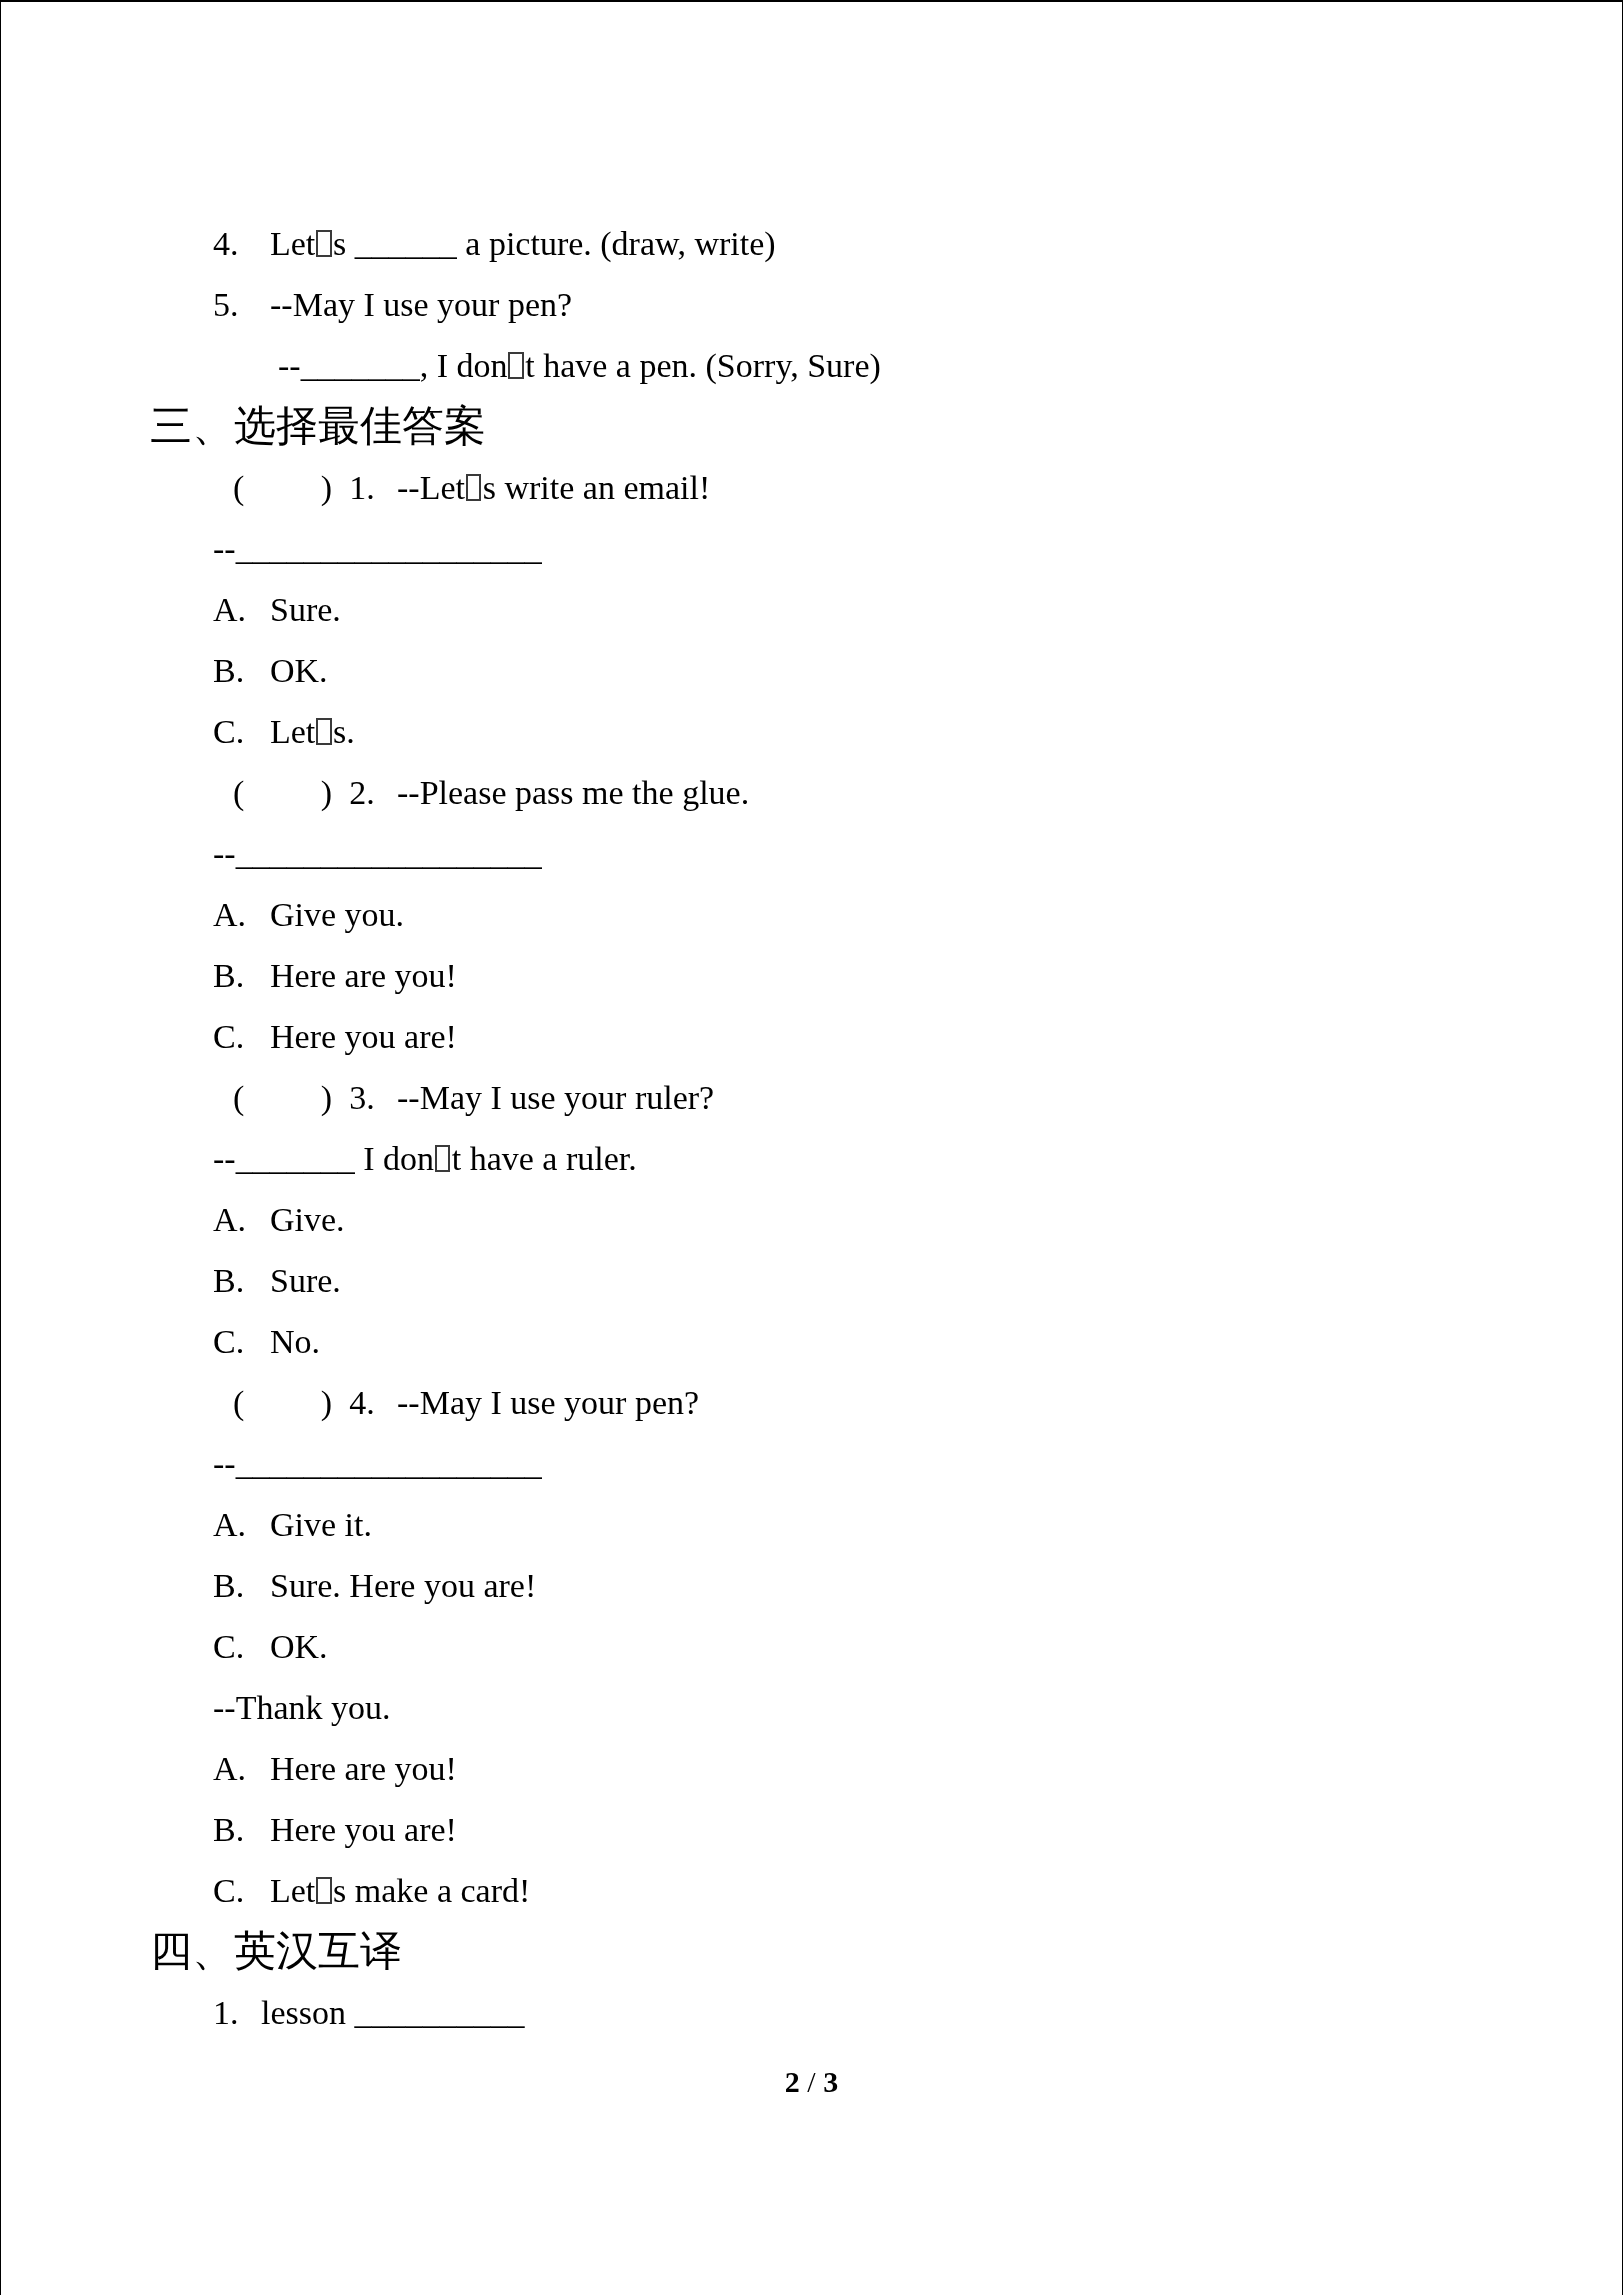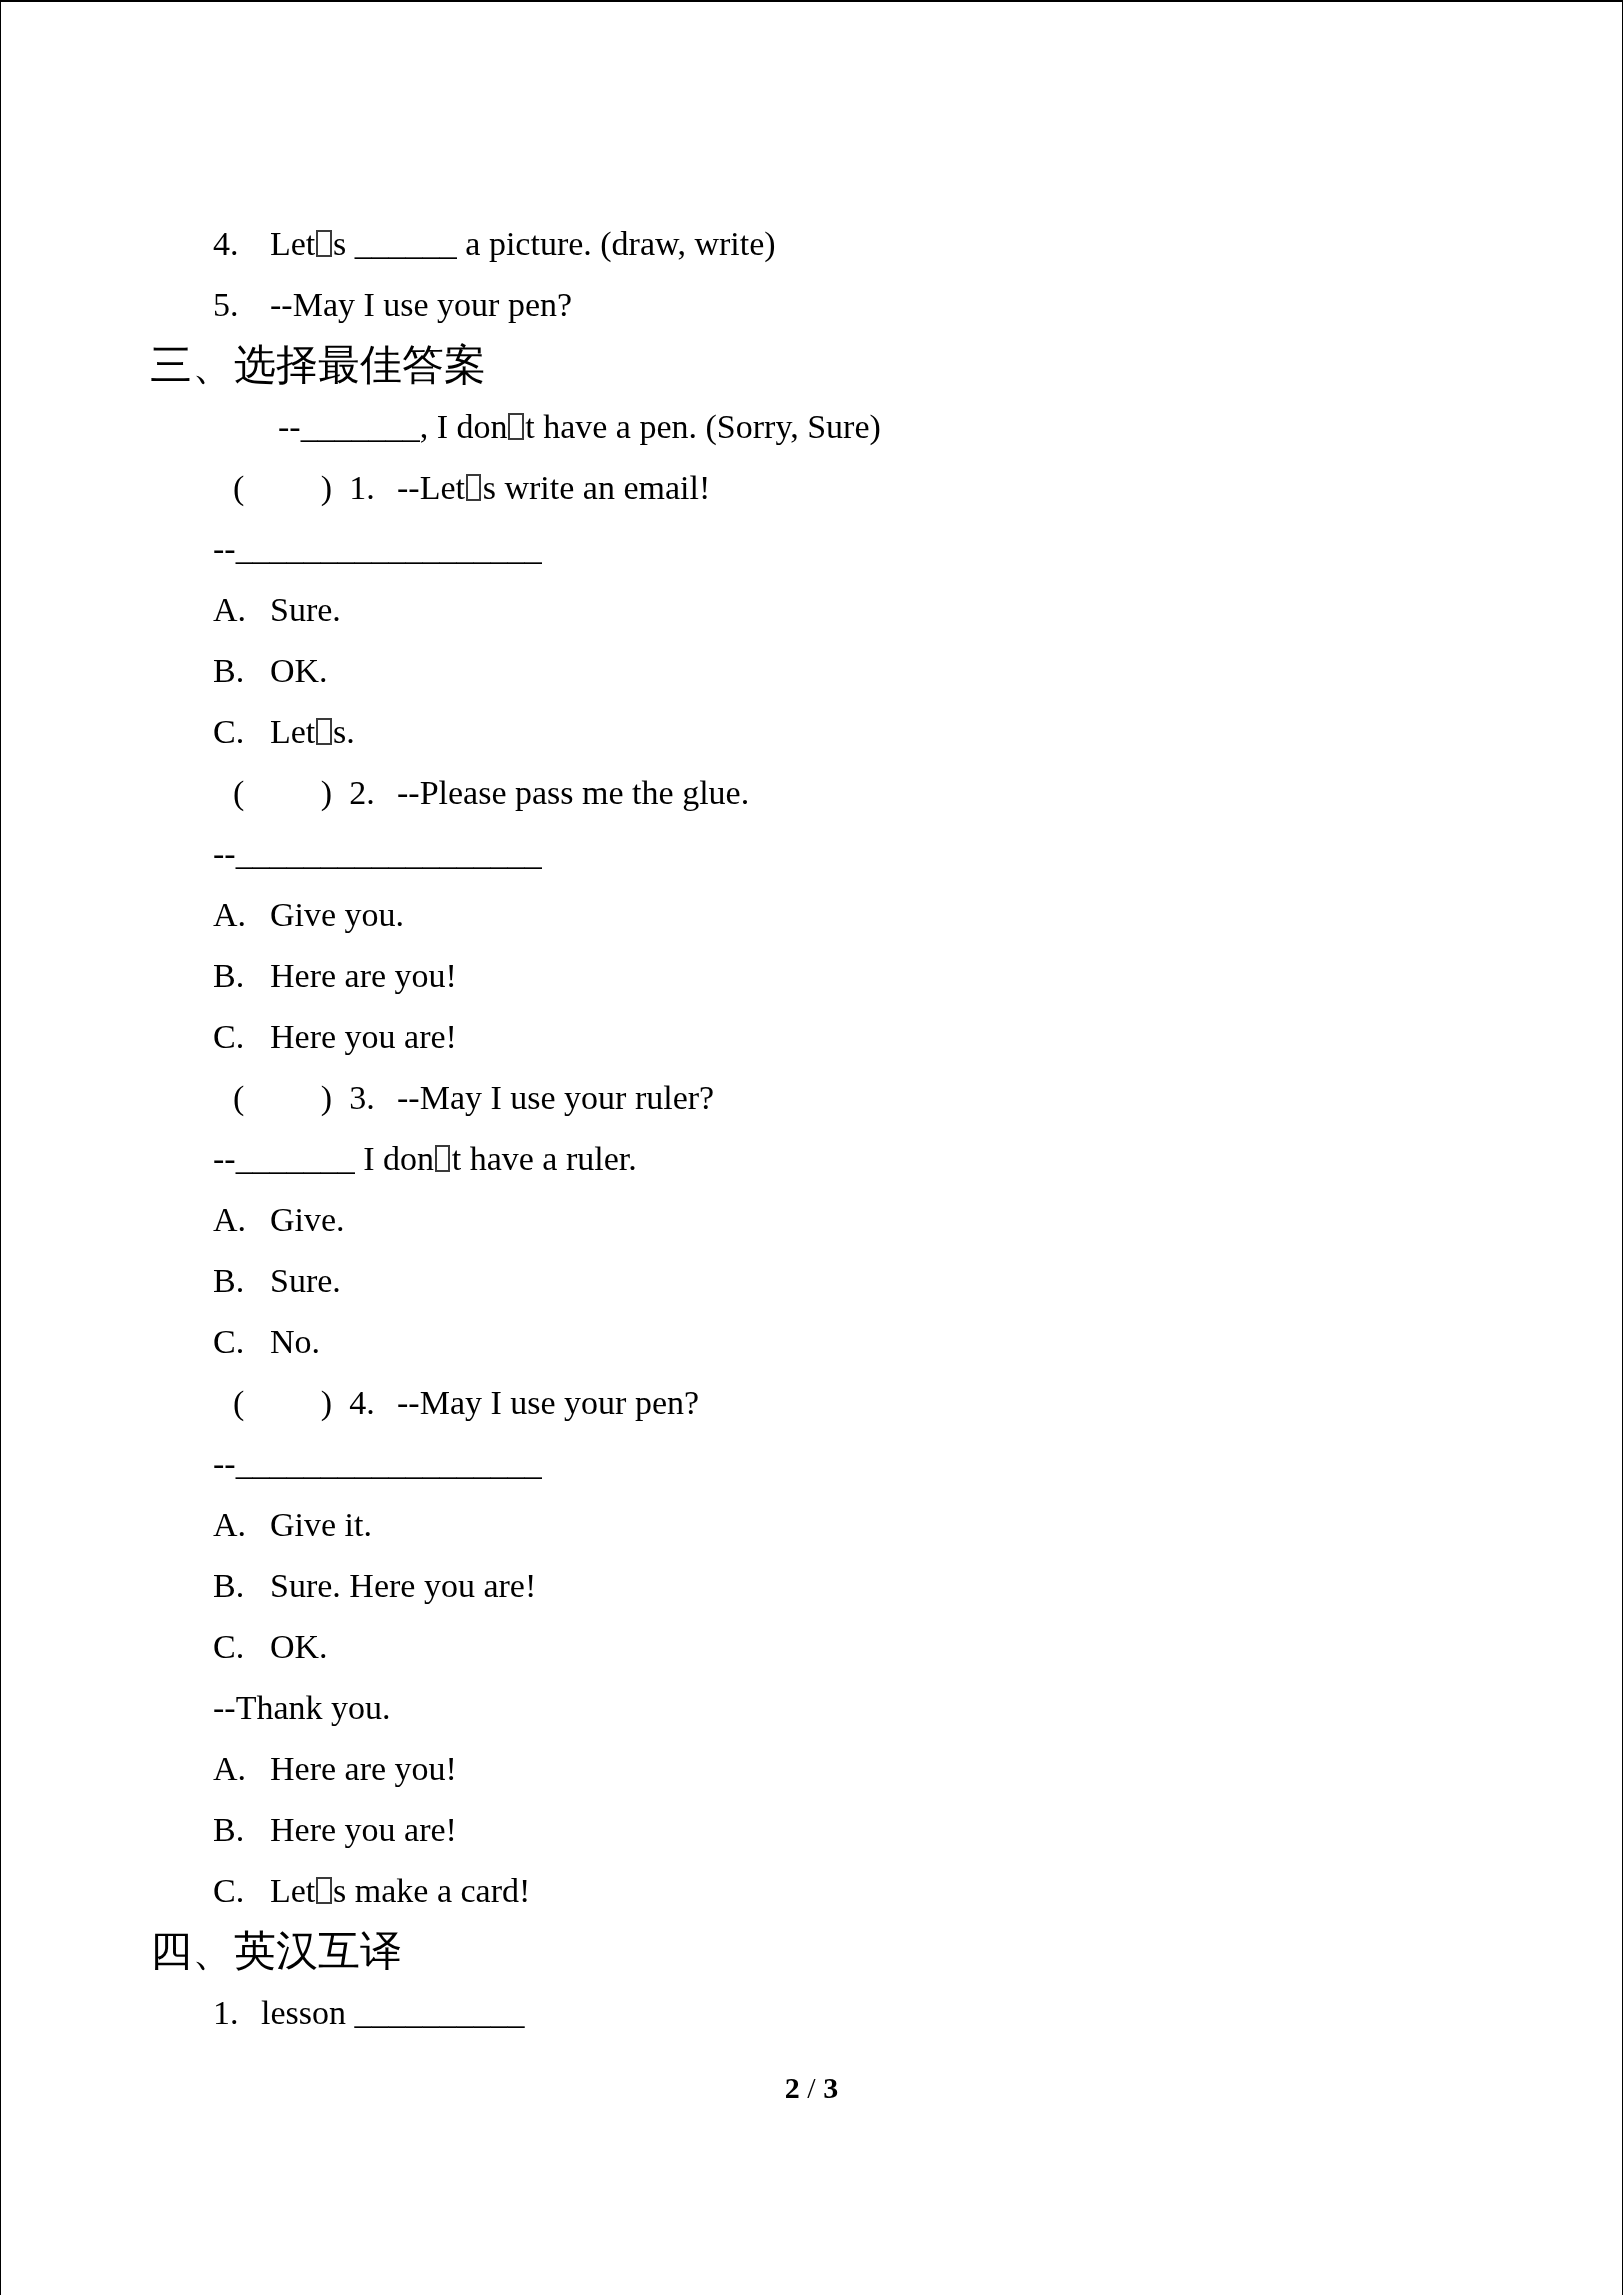--- a/index.html
+++ b/index.html
@@ -18,35 +18,35 @@
   .pad-deep{padding-left:128px;}
   .marker{display:inline-block;white-space:pre;vertical-align:baseline;}
   .w83{width:57px;}
   .w240{width:164px;}
   .w70{width:48px;}
   .tofu{
     display:inline-block;width:15.7px;height:27px;
     border:2px solid #3a3a3a;box-sizing:border-box;
     vertical-align:-2px;margin:0 1.4px 0 0.7px;
   }
-  .footer{margin-top:28px;text-align:center;font-size:30px;line-height:34px;white-space:pre;}
+  .footer{margin-top:22px;text-align:center;font-size:30px;line-height:34px;white-space:pre;}
   .footer .num{font-weight:bold;}
 </style>
 </head>
 <body>
 
 <div class="content">
 
   <div class="line pad-item"><span class="marker w83">4.</span><span>Let<span class="tofu"></span>s ______ a picture. (draw, write)</span></div>
 
   <div class="line pad-item"><span class="marker w83">5.</span><span>--May I use your pen?</span></div>
 
+  <div class="line pad-deep">--_______, I don<span class="tofu"></span>t have a pen. (Sorry, Sure)</div>
+
   <div class="line heading">三、选择最佳答案</div>
-
-  <div class="line pad-deep">--_______, I don<span class="tofu"></span>t have a pen. (Sorry, Sure)</div>
 
   <div class="line pad-q"><span class="marker w240">(         )  1.</span><span>--Let<span class="tofu"></span>s write an email!</span></div>
   <div class="line pad-item">--__________________</div>
   <div class="line pad-item"><span class="marker w83">A.</span><span>Sure.</span></div>
   <div class="line pad-item"><span class="marker w83">B.</span><span>OK.</span></div>
   <div class="line pad-item"><span class="marker w83">C.</span><span>Let<span class="tofu"></span>s.</span></div>
 
   <div class="line pad-q"><span class="marker w240">(         )  2.</span><span>--Please pass me the glue.</span></div>
   <div class="line pad-item">--__________________</div>
   <div class="line pad-item"><span class="marker w83">A.</span><span>Give you.</span></div>

